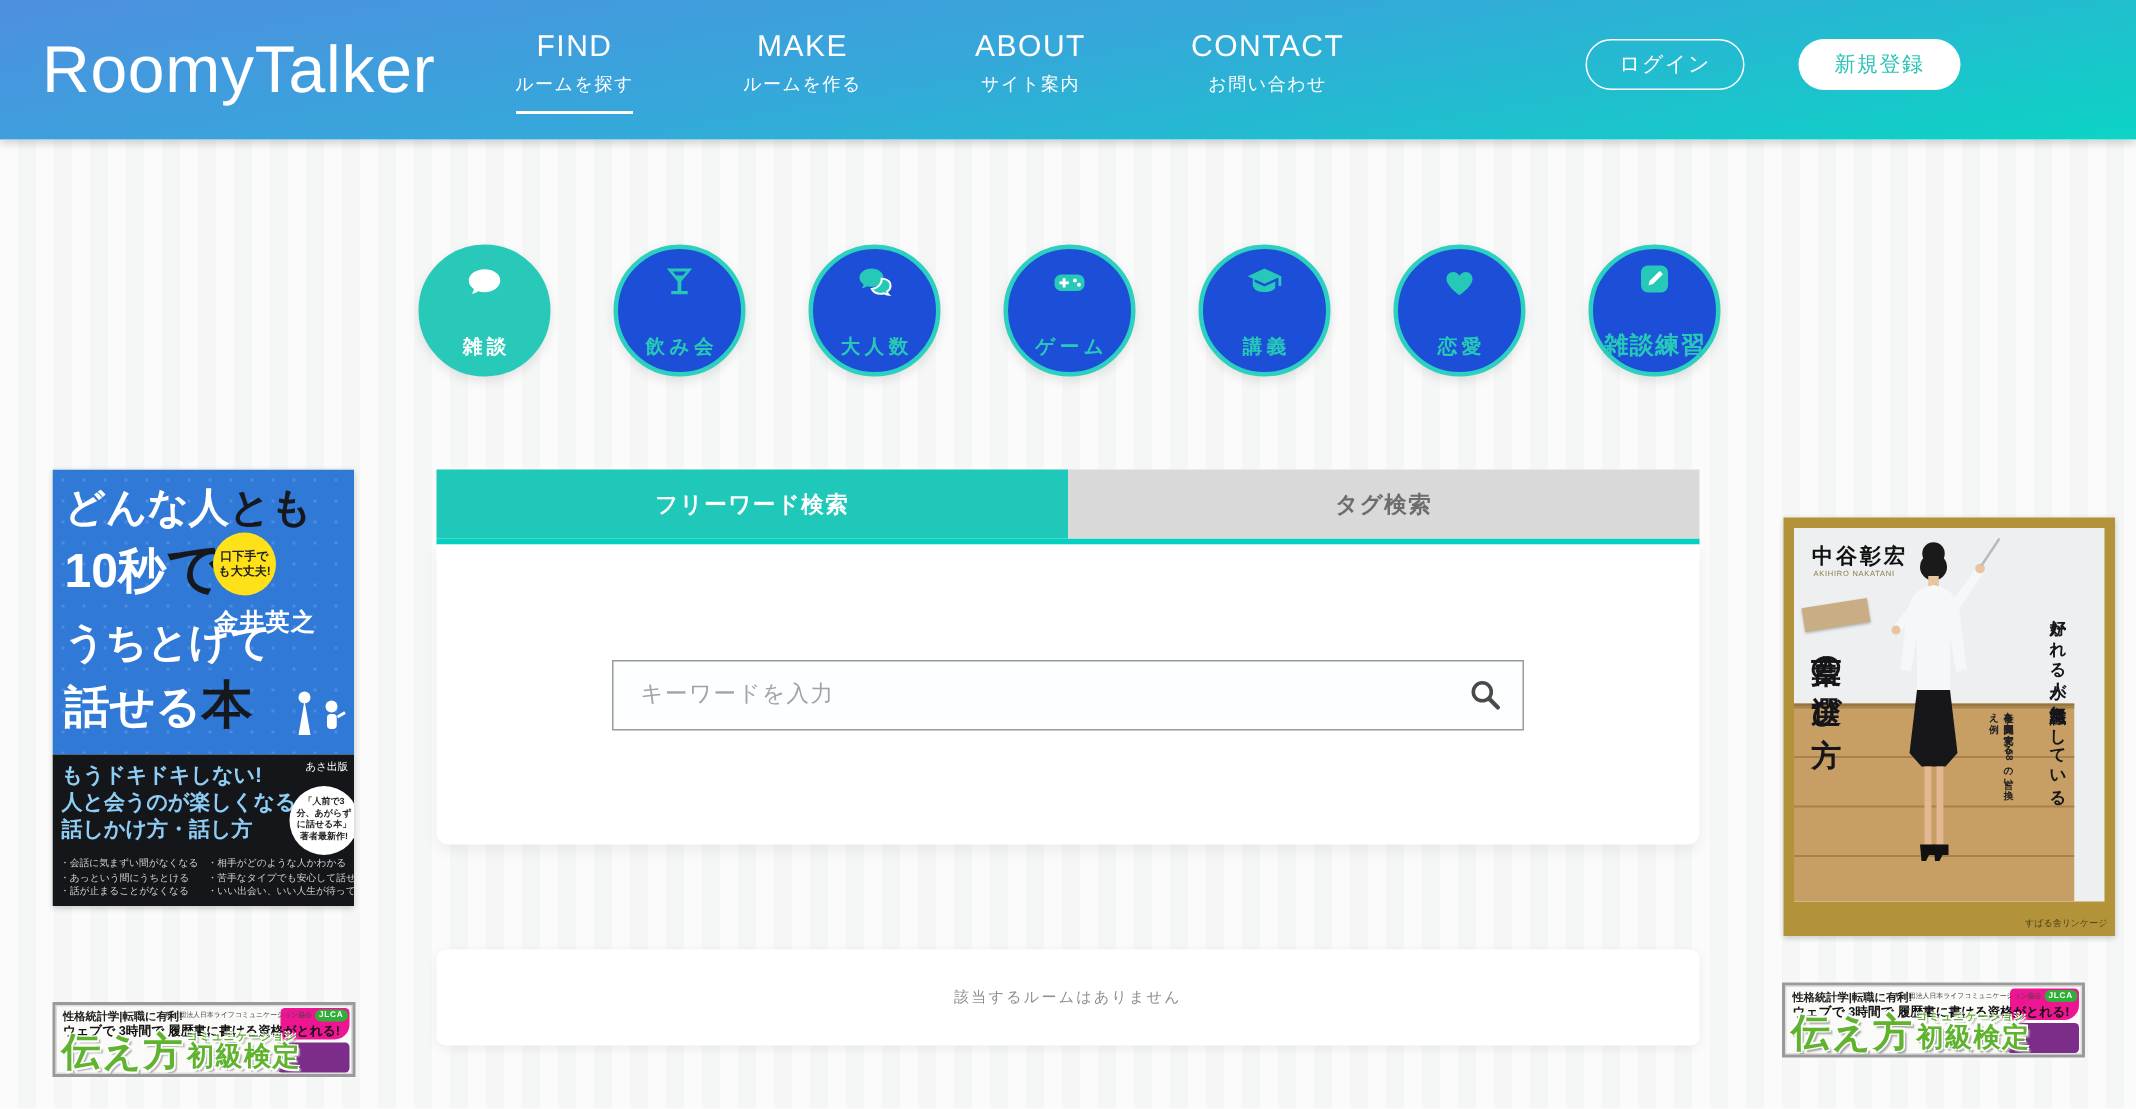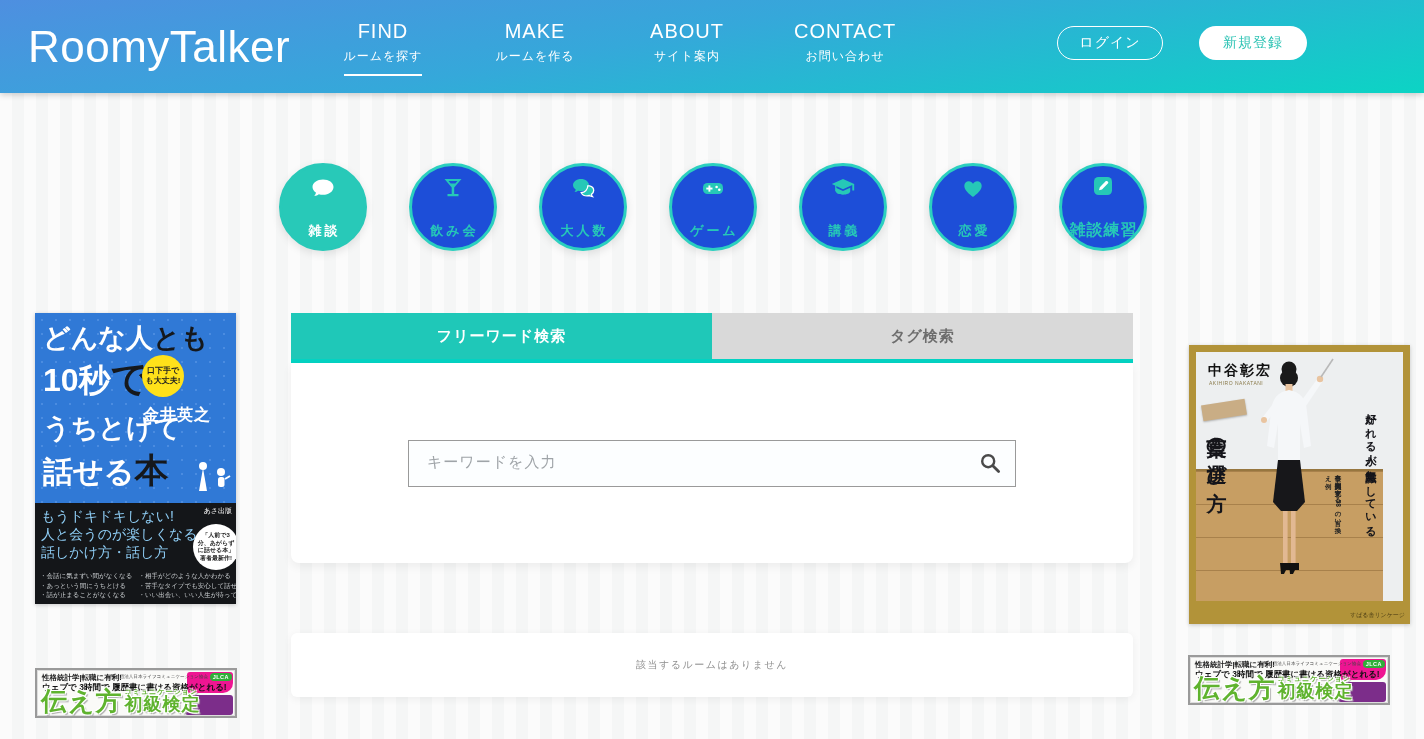--- a/index.html
+++ b/index.html
@@ -96,21 +96,21 @@
   .b1-l2 .k { font-size:37px; }
   .b1-l3 { top:102px; font-size:27px; }
   .b1-l4 { top:140px; font-size:30px; }
   .b1-l4 .k { font-size:34px; }
   .b1-badge { position:absolute; right:52px; top:42px; width:42px; height:42px; border-radius:50%;
               background:#ffe11a; color:#222; font-size:8px; font-weight:bold;
               display:flex; align-items:center; justify-content:center; text-align:center; line-height:1.2; padding:3px; }
   .b1-author { position:absolute; right:25px; top:92px; color:#fff; font-size:16px; font-weight:bold; letter-spacing:1px; }
   .b1-figs { position:absolute; right:4px; bottom:6px; }
   .b1-black { position:relative; width:100%; height:101px; background:#141619; padding:5px 6px; }
-  .b1-band { color:#8ecdf5; font-size:14px; font-weight:normal; line-height:1.28; white-space:nowrap; }
+  .b1-band { color:#8ecdf5; font-size:14px; font-weight:bold; line-height:1.28; white-space:nowrap; }
   .b1-pub { position:absolute; right:4px; top:3px; color:#fff; font-size:7px; }
   .b1-sticker { position:absolute; right:-3px; top:21px; width:46px; height:46px; border-radius:50%;
                 background:#fff; color:#222; font-size:6px; font-weight:bold;
                 display:flex; align-items:center; justify-content:center; text-align:center; line-height:1.25; padding:4px; }
   .b1-bullets { position:absolute; left:5px; bottom:4px; display:flex; gap:6px; }
   .b1-bullets div { color:#cfd3d6; font-size:6.5px; line-height:1.5; white-space:nowrap; }
 
   
   .book2 { position:absolute; left:1189px; top:313px; width:221px; height:279px;
            border:7px solid #b29339; border-bottom-width:23px; background:#edeff0;

